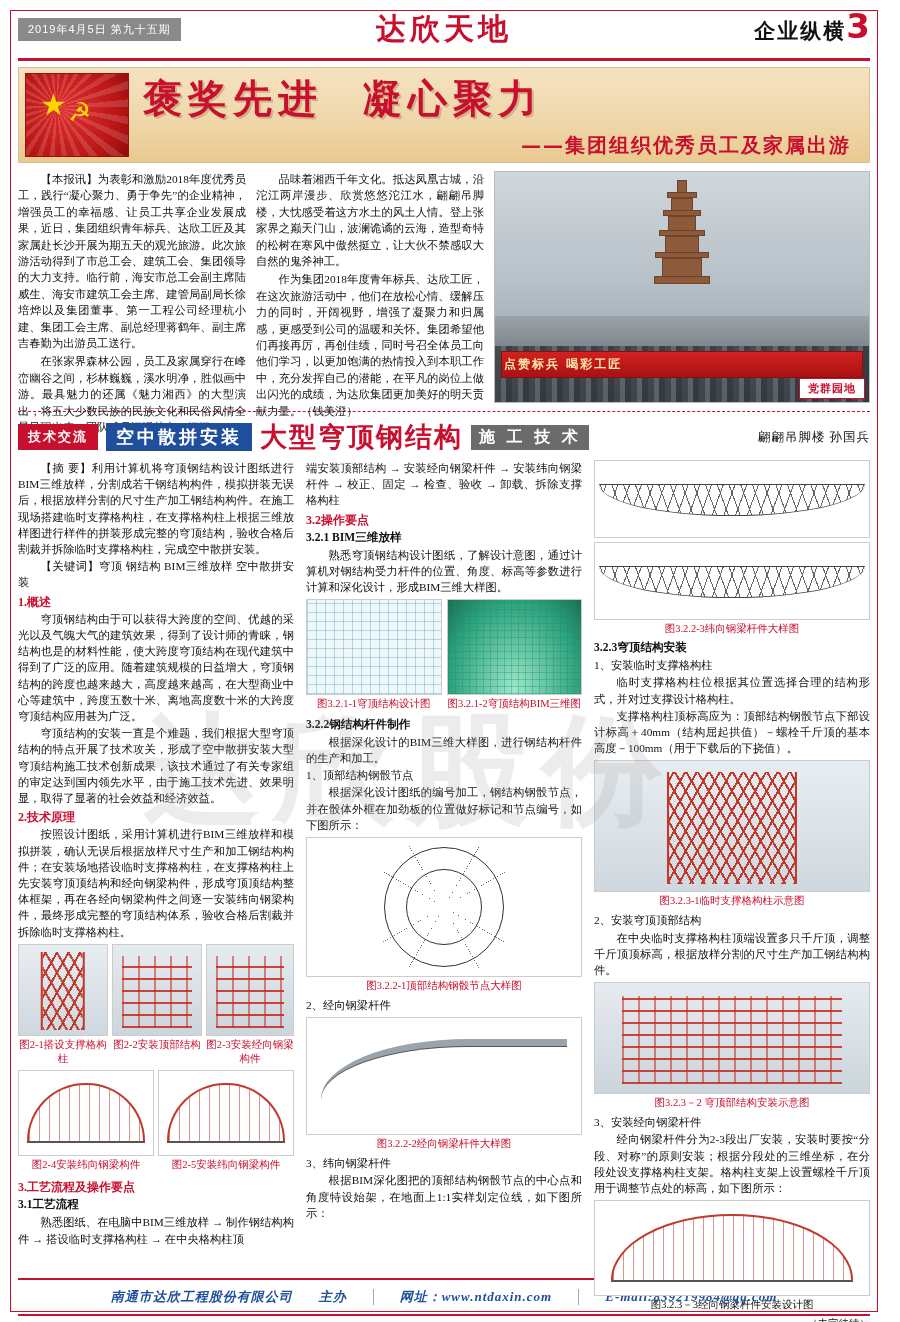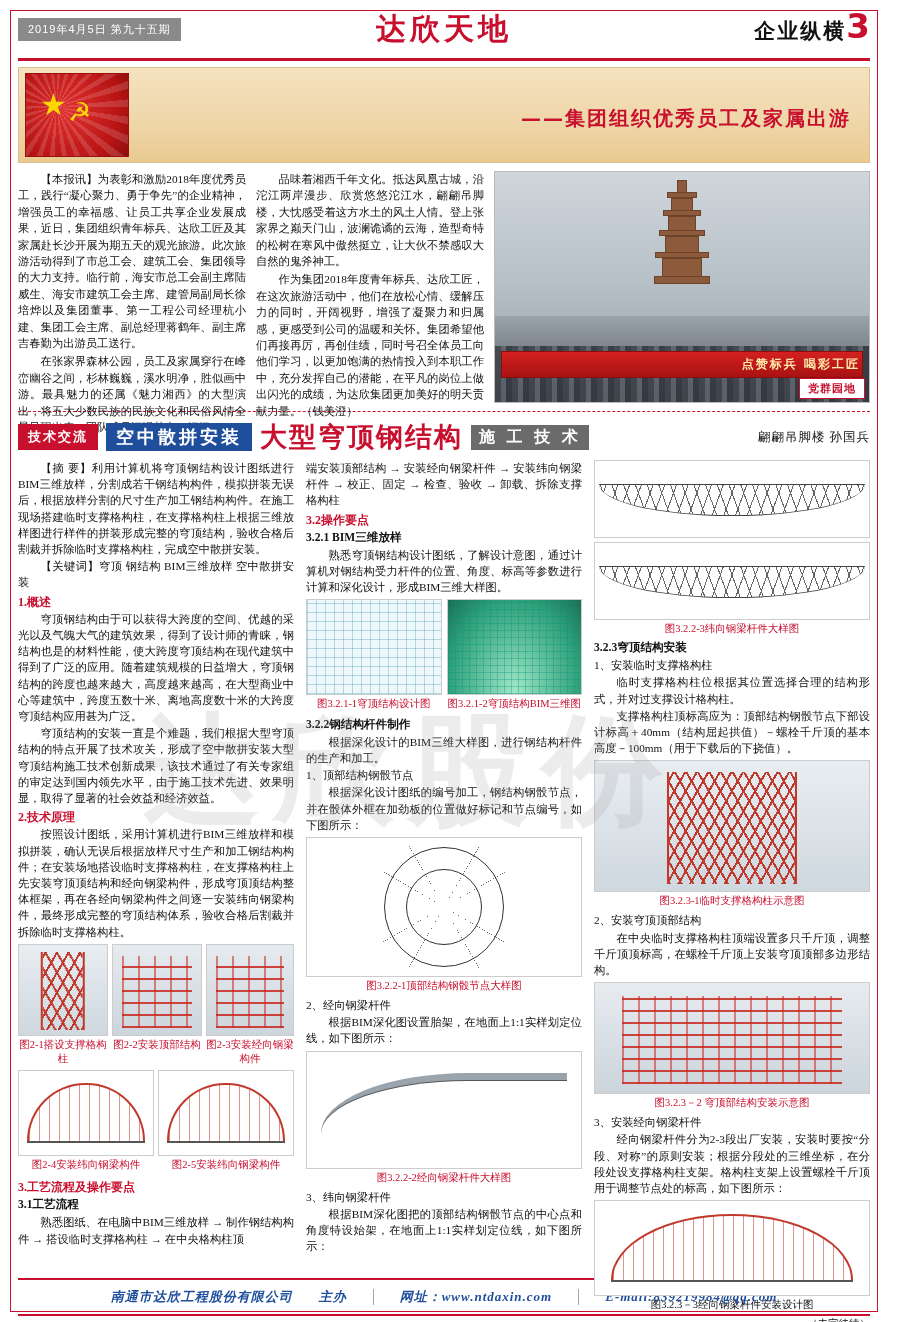--- a/index.html
+++ b/index.html
@@ -158,21 +158,21 @@
   .crowd::before{
     content:""; position:absolute; left:0; right:0; bottom:0; height:56px;
     background:repeating-linear-gradient(90deg,#3b3f46 0 6px,#5a6069 6px 11px,#2e333a 11px 17px);
     opacity:.85;
   }
   .red-banner {
     position:absolute; left:6px; right:6px; bottom:24px;
     background:linear-gradient(180deg,#d42020,#a81212);
     color:#ffe9a8;
     font-size:12px; font-weight:bold;
-    text-align:right;
+    text-align:left;
     letter-spacing:2px;
     padding:4px 2px;
     border:1px solid #8d0d0d;
     font-family:"DejaVu Sans", sans-serif;
   }
   .photo-caption {
     position:absolute; right:4px; bottom:3px;
     background:#ffffff;
     border:1px solid #c8102e;
     color:#c8102e;
@@ -416,20 +416,23 @@
   </div>
   <div class="rule-red"></div>
 
   <div class="banner">
     <div class="banner-emblem">
       <div class="rays"></div>
       <div class="star">★</div>
       <div class="hammer">☭</div>
     </div>
     <div class="banner-text">
+      <div class="banner-title">
+        <span>褒奖先进</span><span class="gap"></span><span>凝心聚力</span>
+      </div>
       <div class="banner-sub">——集团组织优秀员工及家属出游</div>
     </div>
   </div>
 
   <div class="top-article">
     <div class="col c1">
       <p>【本报讯】为表彰和激励2018年度优秀员工，践行“凝心聚力、勇于争先”的企业精神，增强员工的幸福感、让员工共享企业发展成果，近日，集团组织青年标兵、达欣工匠及其家属赴长沙开展为期五天的观光旅游。此次旅游活动得到了市总工会、建筑工会、集团领导的大力支持。临行前，海安市总工会副主席陆威生、海安市建筑工会主席、建管局副局长徐培烨以及集团董事、第一工程公司经理杭小建、集团工会主席、副总经理蒋鹤年、副主席吉春勤为出游员工送行。</p>
       <p>在张家界森林公园，员工及家属穿行在峰峦幽谷之间，杉林巍巍，溪水明净，胜似画中游。最具魅力的还属《魅力湘西》的大型演出，将五大少数民族的民族文化和民俗风情全景呈现出来，团队成员沉浸其中，细细</p>
     </div>
     <div class="col c2">
@@ -536,21 +539,20 @@
       <p>根据深化设计图纸的编号加工，钢结构钢骰节点，并在骰体外框在加劲板的位置做好标记和节点编号，如下图所示：</p>
 
       <div class="fig compass" style="height:140px;margin-top:4px;">
         <div class="spokes"></div>
         <div class="ring"></div>
         <div class="ring2"></div>
       </div>
       <div class="figcap">图3.2.2-1顶部结构钢骰节点大样图</div>
 
       <p class="noind">2、经向钢梁杆件</p>
-      <p>根据BIM深化图设置胎架，在地面上1:1实样划定位线，如下图所示：</p>
 
       <div class="fig curverod" style="height:118px;margin-top:4px;"></div>
       <div class="figcap">图3.2.2-2经向钢梁杆件大样图</div>
 
       <p class="noind">3、纬向钢梁杆件</p>
       <p>根据BIM深化图把的顶部结构钢骰节点的中心点和角度特设始架，在地面上1:1实样划定位线，如下图所示：</p>
     </div>
 
     <div class="tcol">
       <div class="fig truss" style="height:78px;"></div>
@@ -559,21 +561,21 @@
 
       <h5>3.2.3穹顶结构安装</h5>
       <p class="noind">1、安装临时支撑格构柱</p>
       <p>临时支撑格构柱位根据其位置选择合理的结构形式，并对过支撑设计格构柱。</p>
       <p>支撑格构柱顶标高应为：顶部结构钢骰节点下部设计标高＋40mm（结构屈起拱值）－螺栓千斤顶的基本高度－100mm（用于下载后的下挠值）。</p>
 
       <div class="fig tower" style="height:132px;margin-top:4px;"></div>
       <div class="figcap">图3.2.3-1临时支撑格构柱示意图</div>
 
       <p class="noind">2、安装穹顶顶部结构</p>
-      <p>在中央临时支撑格构柱顶端设置多只千斤顶，调整千斤顶顶标高，在螺栓千斤顶上安装穹顶顶部多边形结构。</p>
+      <p>在中央临时支撑格构柱顶端设置多只千斤顶，调整千斤顶顶标高，根据放样分割的尺寸生产加工钢结构构件。</p>
 
       <div class="fig photo-red-frame" style="height:112px;margin-top:4px;"></div>
       <div class="figcap">图3.2.3－2 穹顶部结构安装示意图</div>
 
       <p class="noind">3、安装经向钢梁杆件</p>
       <p>经向钢梁杆件分为2-3段出厂安装，安装时要按“分段、对称”的原则安装；根据分段处的三维坐标，在分段处设支撑格构柱支架。格构柱支架上设置螺栓千斤顶用于调整节点处的标高，如下图所示：</p>
 
       <div class="fig arch" style="height:96px;margin-top:4px;"></div>
       <div class="figcap blackish">图3.2.3－3经向钢梁杆件安装设计图</div>
       <div class="note-right">（未完待续）</div>

